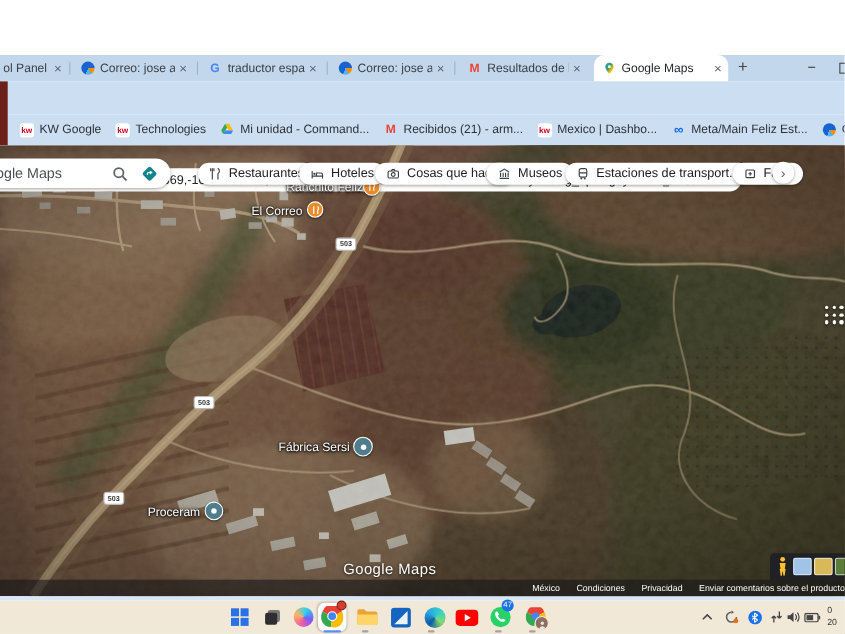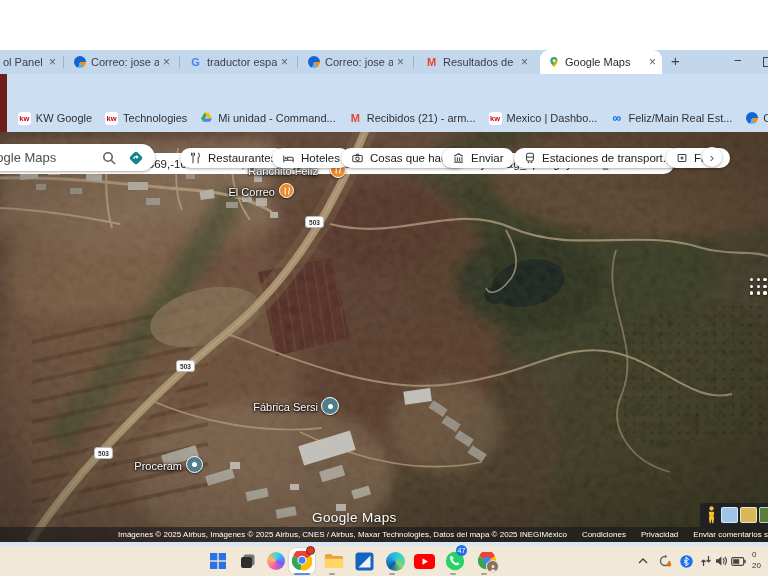--- a/index.html
+++ b/index.html
@@ -176,21 +176,21 @@
       <span>Recibidos (21) - arm...</span>
     </span>
     <span class="bm">
       <span class="bmicon">
           <span class="kwfav">kw</span>
         </span>
       <span>Mexico | Dashbo...</span>
     </span>
     <span class="bm">
       <span class="bmicon" style="color:#0866ff;font-weight:bold;font-size:12px">∞</span>
-      <span>Feliz/Main Real Est...</span>
+      <span>Meta/Main Feliz Est...</span>
     </span>
     <span class="bm">
       <span class="bmicon">
           <span class="circfav"></span>
         </span>
       <span>Correo - armandogt...</span>
     </span>
 
   </div>
 
@@ -326,21 +326,21 @@
           <rect x="230" y="330" width="10" height="7"></rect>
           <rect x="290" y="352" width="9" height="6"></rect>
           <rect x="336" y="372" width="10" height="7"></rect>
         </g>
       <rect width="768" height="410" filter="url(#nz)" opacity=".2"></rect>
       <rect width="768" height="410" filter="url(#nz2)" opacity=".09"></rect>
       <rect width="768" height="410" fill="url(#vg)"></rect>
     </svg>
 
     
-    <div class="poi" style="left:228px;top:33px;width:90px;text-align:right">Ranchito Feliz</div>
+    <div class="poi" style="left:240px;top:33px;width:90px;text-align:right">Ranchito Feliz</div>
     <div class="pin orange" style="left:330px;top:30px;width:14px;height:14px">
       <svg width="8" height="8" viewBox="0 0 8 8">
           <path d="M2.2 0.5v7M5.8 0.5c1 1.4 1 3 0 3.6v3.4" stroke="#fff" stroke-width="1.1" fill="none"></path>
         </svg>
     </div>
     <div class="poi" style="left:185px;top:54px;width:90px;text-align:right">El Correo</div>
     <div class="pin orange" style="left:279px;top:51px;width:13px;height:13px">
       <svg width="8" height="8" viewBox="0 0 8 8">
           <path d="M2.2 0.5v7M5.8 0.5c1 1.4 1 3 0 3.6v3.4" stroke="#fff" stroke-width="1.1" fill="none"></path>
         </svg>
@@ -394,21 +394,21 @@
           <rect x="1.5" y="4" width="11" height="7.5" rx="1.5" fill="none" stroke="#3c4043" stroke-width="1.2"></rect>
           <path d="M5 4 6 2.5h2L9 4" fill="none" stroke="#3c4043" stroke-width="1.2"></path>
           <circle cx="7" cy="7.8" r="2" fill="none" stroke="#3c4043" stroke-width="1.2"></circle>
         </svg>
       <span>Cosas que hacer</span>
     </div>
     <div class="pill chip" style="left:442px;top:16px">
       <svg width="13" height="12" viewBox="0 0 14 14">
           <path d="M2 5 7 2l5 3M3 6v4.5M5.7 6v4.5M8.3 6v4.5M11 6v4.5M2 11.8h10" stroke="#3c4043" stroke-width="1.2" fill="none"></path>
         </svg>
-      <span>Enviar</span>
+      <span>Museos</span>
     </div>
     <div class="pill chip" style="left:514px;top:16px">
       <svg width="12" height="12" viewBox="0 0 14 14">
           <rect x="3" y="1.5" width="8" height="9" rx="2" fill="none" stroke="#3c4043" stroke-width="1.2"></rect>
           <path d="M3 6h8" stroke="#3c4043" stroke-width="1.2"></path>
           <circle cx="5.2" cy="12" r="1" fill="#3c4043"></circle>
           <circle cx="8.8" cy="12" r="1" fill="#3c4043"></circle>
         </svg>
       <span>Estaciones de transport...</span>
     </div>
@@ -442,21 +442,20 @@
             <path d="M2 6.5h6l-.8 6h.8l-1 6.8H5.8L5.2 15h-.4L4.2 19.3H3l-1-6.8h.8Z" fill="#fbc02d"></path>
           </svg>
       </span>
       <span class="thumb" style="background:#9fc4e8;margin-left:5px"></span>
       <span class="thumb" style="background:#d8b95a"></span>
       <span class="thumb" style="background:#5a7d3a"></span>
     </div>
 
     
     <div class="attrbar">
-      <span style="margin-left:118px">Imágenes © 2025 Airbus, Imágenes © 2025 Airbus, CNES / Airbus, Maxar Technologies, Datos del mapa © 2025 INEGI</span>
       <span class="attrlink" style="margin-left:auto">México</span>
       <span class="attrlink">Condiciones</span>
       <span class="attrlink">Privacidad</span>
       <span class="attrlink">Enviar comentarios sobre el producto</span>
 
     </div>
   </div>
 
   <div class="abs winedge"></div>
 

